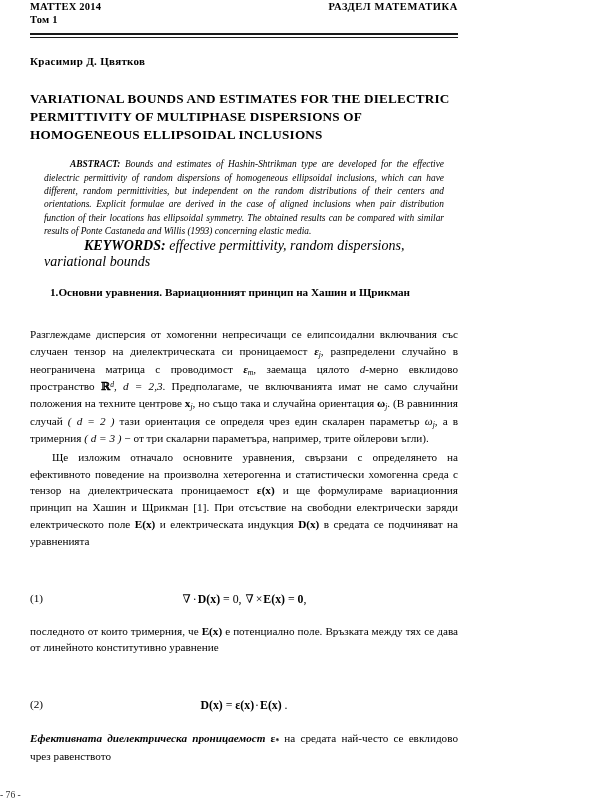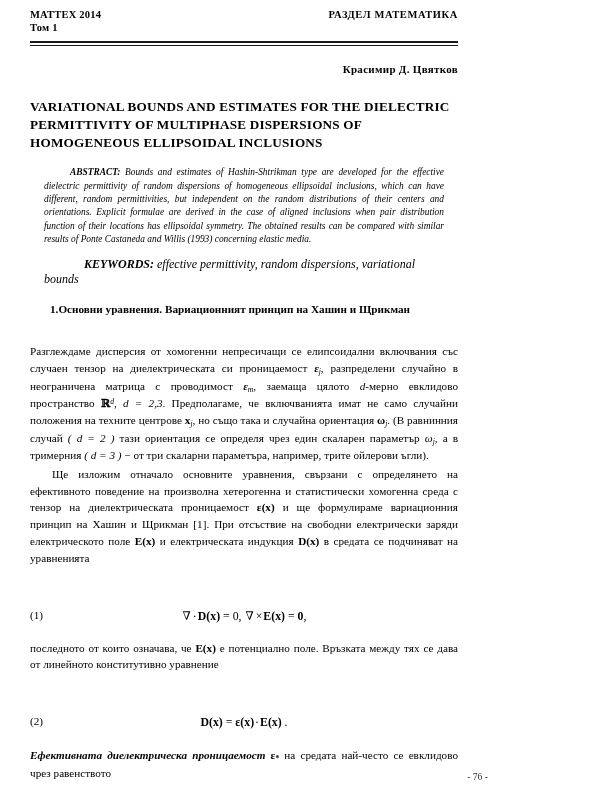--- a/index.html
+++ b/index.html
@@ -12,21 +12,21 @@
     height: 800px;
     overflow: hidden;
     font-family: "Liberation Serif", "DejaVu Serif", serif;
     color: #000000;
   }
   .page {
     position: relative;
     width: 488px;
     height: 800px;
     box-sizing: border-box;
-    padding: 8px 30px 0 30px;
+    padding: 0 30px 0 30px;
   }
 
   
   .runhead {
     display: flex;
     justify-content: space-between;
     align-items: flex-start;
     font-weight: bold;
     font-size: 10.5px;
     letter-spacing: 0.2px;
@@ -46,21 +46,21 @@
   .title-bg {
     margin-top: 18px;
     text-align: center;
     font-weight: bold;
     font-size: 13.6px;
     line-height: 1.32;
     letter-spacing: 0.1px;
   }
   .author-bg {
     margin-top: 17px;
-    text-align: right;
+    text-align: left;
     font-weight: bold;
     font-size: 11px;
     letter-spacing: 0.3px;
   }
   .title-en {
     margin-top: 23px;
     text-align: left;
     font-weight: bold;
     font-size: 13.2px;
     line-height: 1.34;
@@ -79,23 +79,23 @@
   .abstract {
     margin: 15px 14px 0 14px;
     font-style: italic;
     font-size: 9.4px;
     line-height: 1.42;
     text-align: justify;
     text-indent: 26px;
   }
   .abstract .lead { font-weight: bold; }
   .keywords {
-    margin: 11px 14px 0 14px;
+    margin: 0 14px 0 14px;
     font-style: italic;
-    font-size: 12px;
+    font-size: 14px;
     text-align: left;
     text-indent: 40px;
   }
   .keywords .lead { font-weight: bold; font-style: italic; }
 
   
   .section-head {
     margin: 16px 0 13px 0;
     font-weight: bold;
     font-size: 11.2px;
@@ -138,22 +138,22 @@
     font-size: 11.8px;
     margin-top: 42px;
   }
   .op { font-style: normal; font-weight: normal; padding: 0 1px; }
 
   
   .footer {
     position: absolute;
     left: 0;
     right: 0;
-    bottom: 18px;
-    text-align: right;
+    bottom: 0;
+    text-align: left;
     font-size: 9.6px;
     color: #333;
   }
 </style>
 </head>
 <body>
 
 <div class="page">
 
   <div class="runhead">
@@ -179,21 +179,21 @@
 
   <p class="body noindent"><span>Разглеждаме дисперсия от хомогенни непресичащи се елипсоидални включвания със случаен тензор на диелектрическата си проницаемост </span><span class="nb"><span class="mb mi">ε</span><sub class="mi">j</sub></span><span>, разпределени случайно в неограничена матрица с проводимост </span><span class="nb"><span class="mb mi">ε</span><sub class="mi">m</sub></span><span>, заемаща цялото </span><span class="mi">d</span><span>-мерно евклидово пространство </span><span class="nb"><span class="bb">ℝ</span><sup class="mi">d</sup></span><span>, </span><span class="mi nb">d = 2,3</span><span>. Предполагаме, че включванията имат не само случайни положения на техните центрове </span><span class="nb"><span class="vec">x</span><sub class="mi">j</sub></span><span>, но също така и случайна ориентация </span><span class="nb"><span class="vec">ω</span><sub class="mi">j</sub></span><span>. (В равнинния случай </span><span class="mi nb">( d = 2 )</span><span> тази ориентация се определя чрез един скаларен параметър </span><span class="nb"><span class="mi">ω</span><sub class="mi">j</sub></span><span>, а в тримерния </span><span class="mi nb">( d = 3 )</span><span> − от три скаларни параметъра, например, трите ойлерови ъгли).</span></p>
 
   <p class="body"><span>Ще изложим отначало основните уравнения, свързани с определянето на ефективното поведение на произволна хетерогенна и статистически хомогенна среда с тензор на диелектрическата проницаемост </span><span class="mb nb">ε(x)</span><span> и ще формулираме вариационния принцип на Хашин и Щрикман [1]. При отсъствие на свободни електрически заряди електрическото поле </span><span class="mb nb">E(x)</span><span> и електрическата индукция </span><span class="mb nb">D(x)</span><span>  в средата се подчиняват на  уравненията</span></p>
 
   <div class="eq-row">
     <span class="eq-num">(1)</span>
     <div class="eq-body"><span class="op">∇</span><span class="op">·</span><span class="mb">D(x)</span><span> = 0</span><span>,   </span><span class="op">∇</span><span class="op">×</span><span class="mb">E(x)</span><span> = </span><span class="mb">0</span><span>,</span></div>
   </div>
 
-  <p class="body noindent" style="margin-top:13px;"><span>последното от които означава, че </span><span class="mb nb">E(x)</span><span>  е потенциално поле. Връзката между тях се дава от линейното конститутивно уравнение</span></p>
+  <p class="body noindent" style="margin-top:13px;"><span>последното от които тримерния, че </span><span class="mb nb">E(x)</span><span>  е потенциално поле. Връзката между тях се дава от линейното конститутивно уравнение</span></p>
 
   <div class="eq-row" style="margin-top:15px;">
     <span class="eq-num">(2)</span>
     <div class="eq-body"><span class="mb">D(x)</span><span> = </span><span class="mb">ε(x)</span><span class="op">·</span><span class="mb">E(x)</span><span> .</span></div>
   </div>
 
   <p class="body noindent" style="margin-top:14px;"><span class="mbi">Ефективната диелектрическа проницаемост </span><span class="nb"><span class="mb">ε</span><sub class="mb">*</sub></span><span> на средата най-често се евклидово чрез равенството</span></p>
 
   <div class="footer">- 76 -</div>
 </div>

